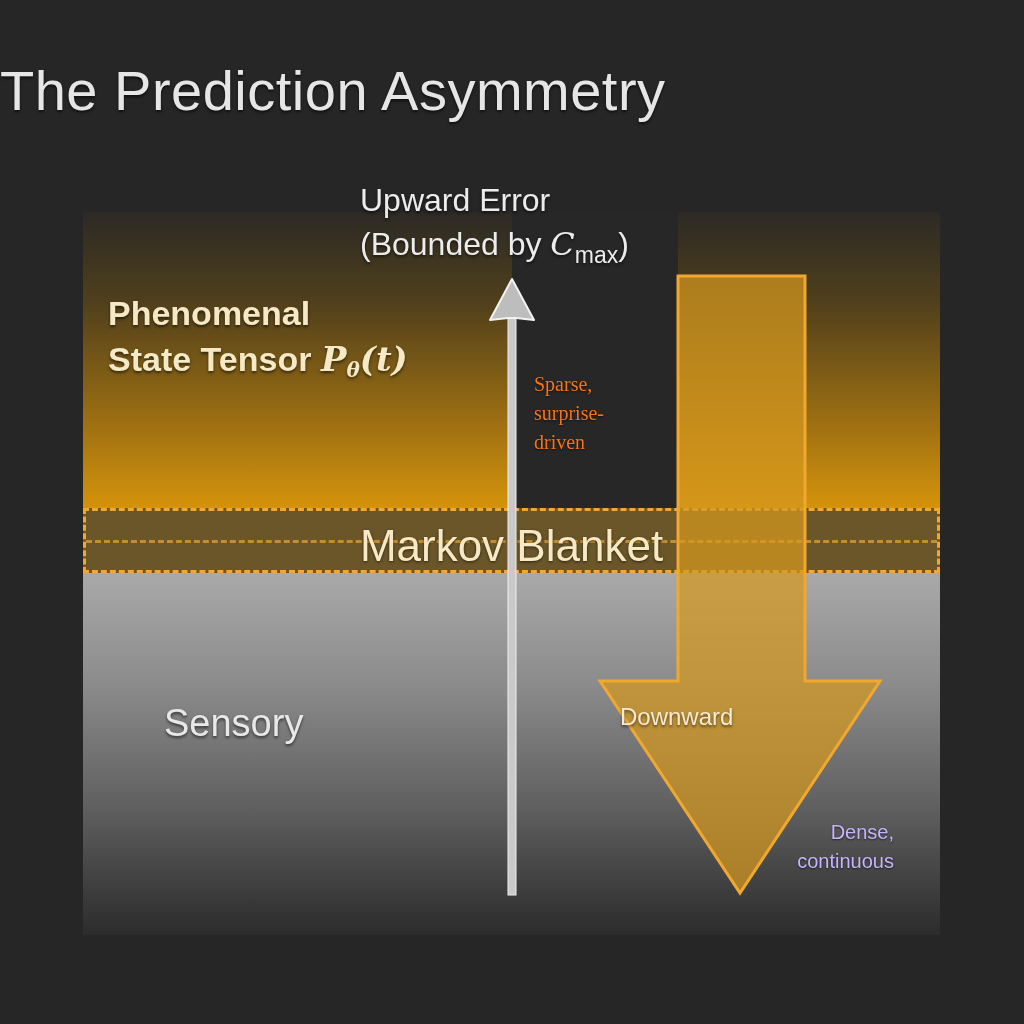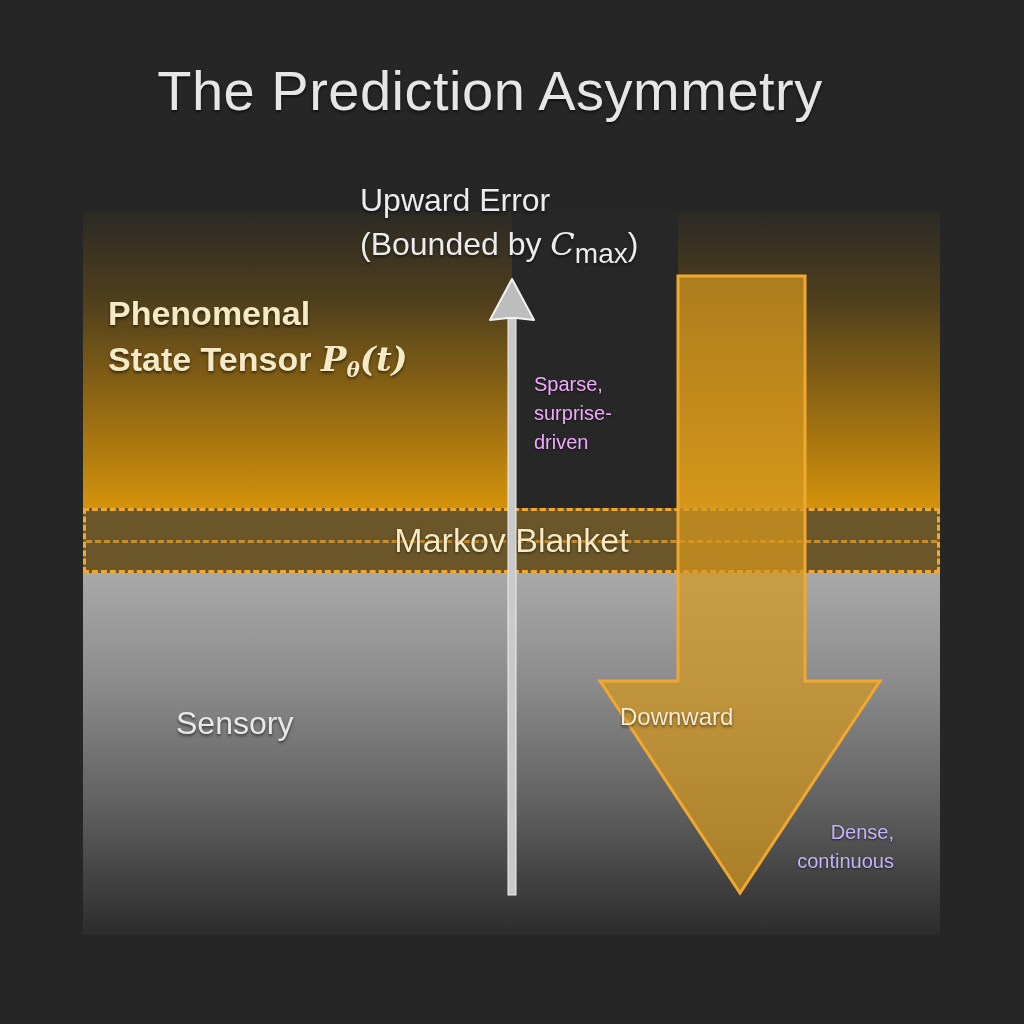--- a/index.html
+++ b/index.html
@@ -4,21 +4,21 @@
 <style>
   html, body { margin: 0; padding: 0; }
   body {
     width: 1024px; height: 1024px; overflow: hidden;
     background: #262626;
     font-family: "Liberation Sans", "DejaVu Sans", sans-serif;
     position: relative;
   }
   .abs { position: absolute; }
   .title {
-    left: 0; top: 58px; width: 980px; text-align: center;
+    left: 0; top: 58px; width: 980px; 
     font-size: 56px; color: #e6e6e6; letter-spacing: 0.5px;
     text-shadow: 0 2px 3px rgba(0,0,0,0.6);
   }
   
   .top-left {
     left: 83px; top: 212px; width: 429px; height: 296px;
     background: linear-gradient(to bottom, #2c2a25 0%, #4f3f1c 30%, #9b6e12 70%, #d4930b 100%);
   }
   .top-gap {
     left: 512px; top: 212px; width: 166px; height: 296px;
@@ -40,47 +40,48 @@
     border-bottom: 3px dashed #f0a830;
     border-left: 3px dashed #f0a830;
     border-right: 3px dashed #f0a830;
   }
   .blanket-mid {
     left: 86px; top: 540px; width: 851px; height: 0;
     border-top: 3px dashed rgba(230,160,50,0.75);
   }
   .blanket-label {
     left: 83px; top: 521px; width: 857px; text-align: center;
-    font-size: 34px; color: #f7e9c4;
+    font-size: 44px; color: #f7e9c4;
     text-shadow: 0 1px 3px rgba(0,0,0,0.6);
     pointer-events: none;
   }
   .label {
     text-align: left; color: #f6e9c6;
     text-shadow: 0 2px 3px rgba(0,0,0,0.55);
   }
   .phen {
     left: 108px; top: 290px; width: 360px;
     font-size: 34px; line-height: 46px; font-weight: bold;
   }
   .math { font-family: "DejaVu Serif", "Liberation Serif", serif; font-style: italic; }
   .sub { font-size: 20px; vertical-align: -6px; }
   .upward {
     left: 360px; top: 178px; width: 300px;
     font-size: 32px; line-height: 44px; color: #ececec;
   }
-  .upward .sub2 { font-size: 28px; vertical-align: -8px; font-style: normal; }
+  .upward .sub2 { font-size: 23px; vertical-align: -8px; font-style: normal; }
   .sparse {
     left: 534px; top: 370px; width: 130px;
-    font-size: 20px; line-height: 29px; color: #f0abfc; text-align: left;
+    font-size: 20px; line-height: 29px; color: #f97316; text-align: left;
     text-shadow: 0 1px 2px rgba(0,0,0,0.6);
+    font-family: Liberation Serif, serif;
   }
   .sensory {
-    left: 176px; top: 700px; width: 240px;
-    font-size: 32px; line-height: 46px; color: #e8e8e8;
+    left: 164px; top: 700px; width: 240px;
+    font-size: 38px; line-height: 46px; color: #e8e8e8;
   }
   .down-label {
     left: 620px; top: 696px; width: 240px;
     font-size: 24px; line-height: 42px; color: #f6ead0;
   }
   .dense {
     left: 754px; top: 818px; width: 140px;
     font-size: 20px; line-height: 29px; color: #c4b5fd; text-align: right;
     text-shadow: 0 1px 2px rgba(0,0,0,0.6);
   }

